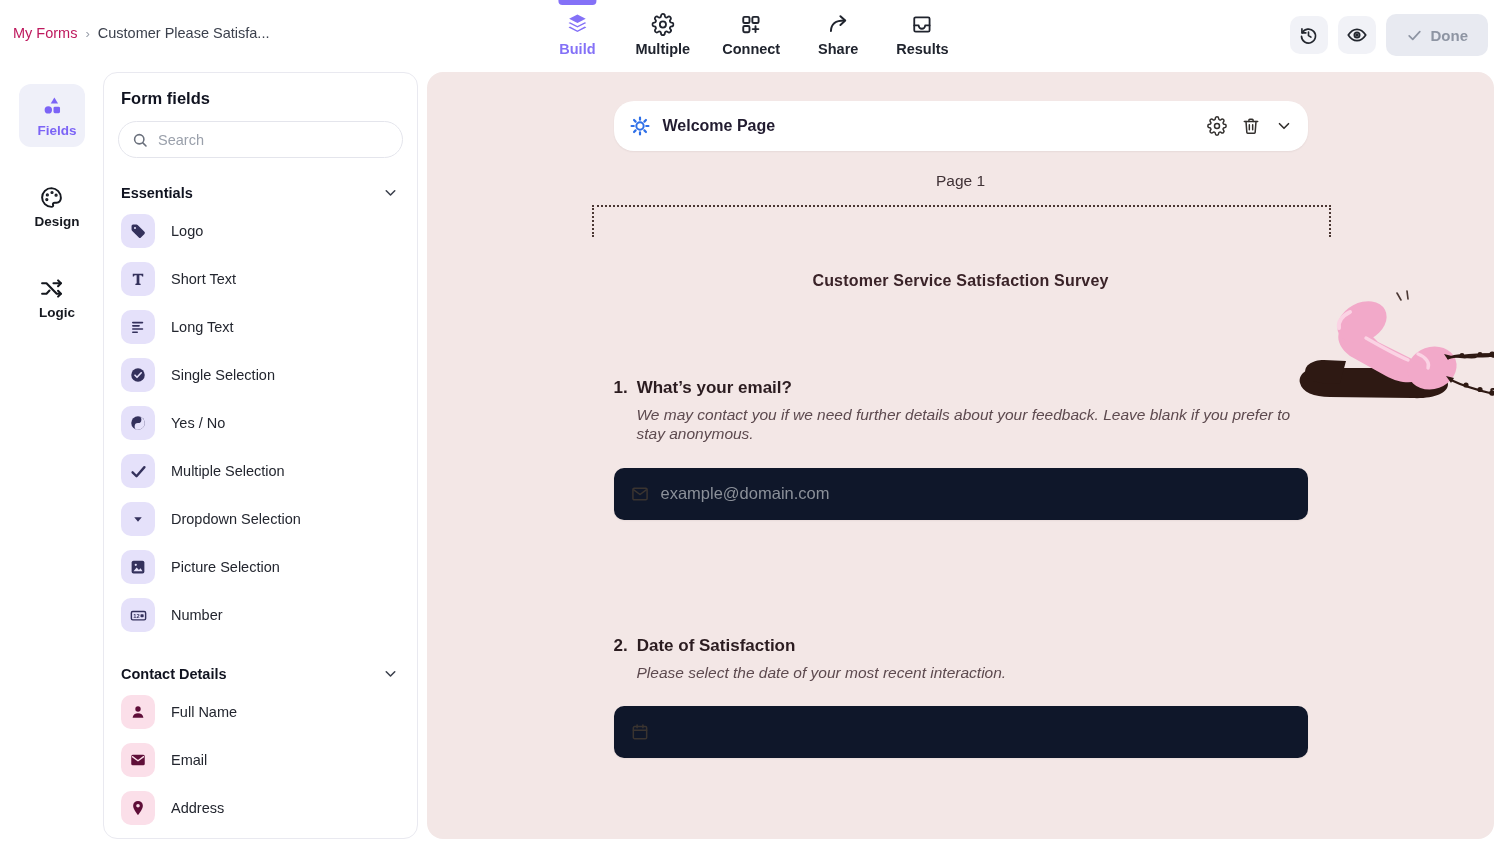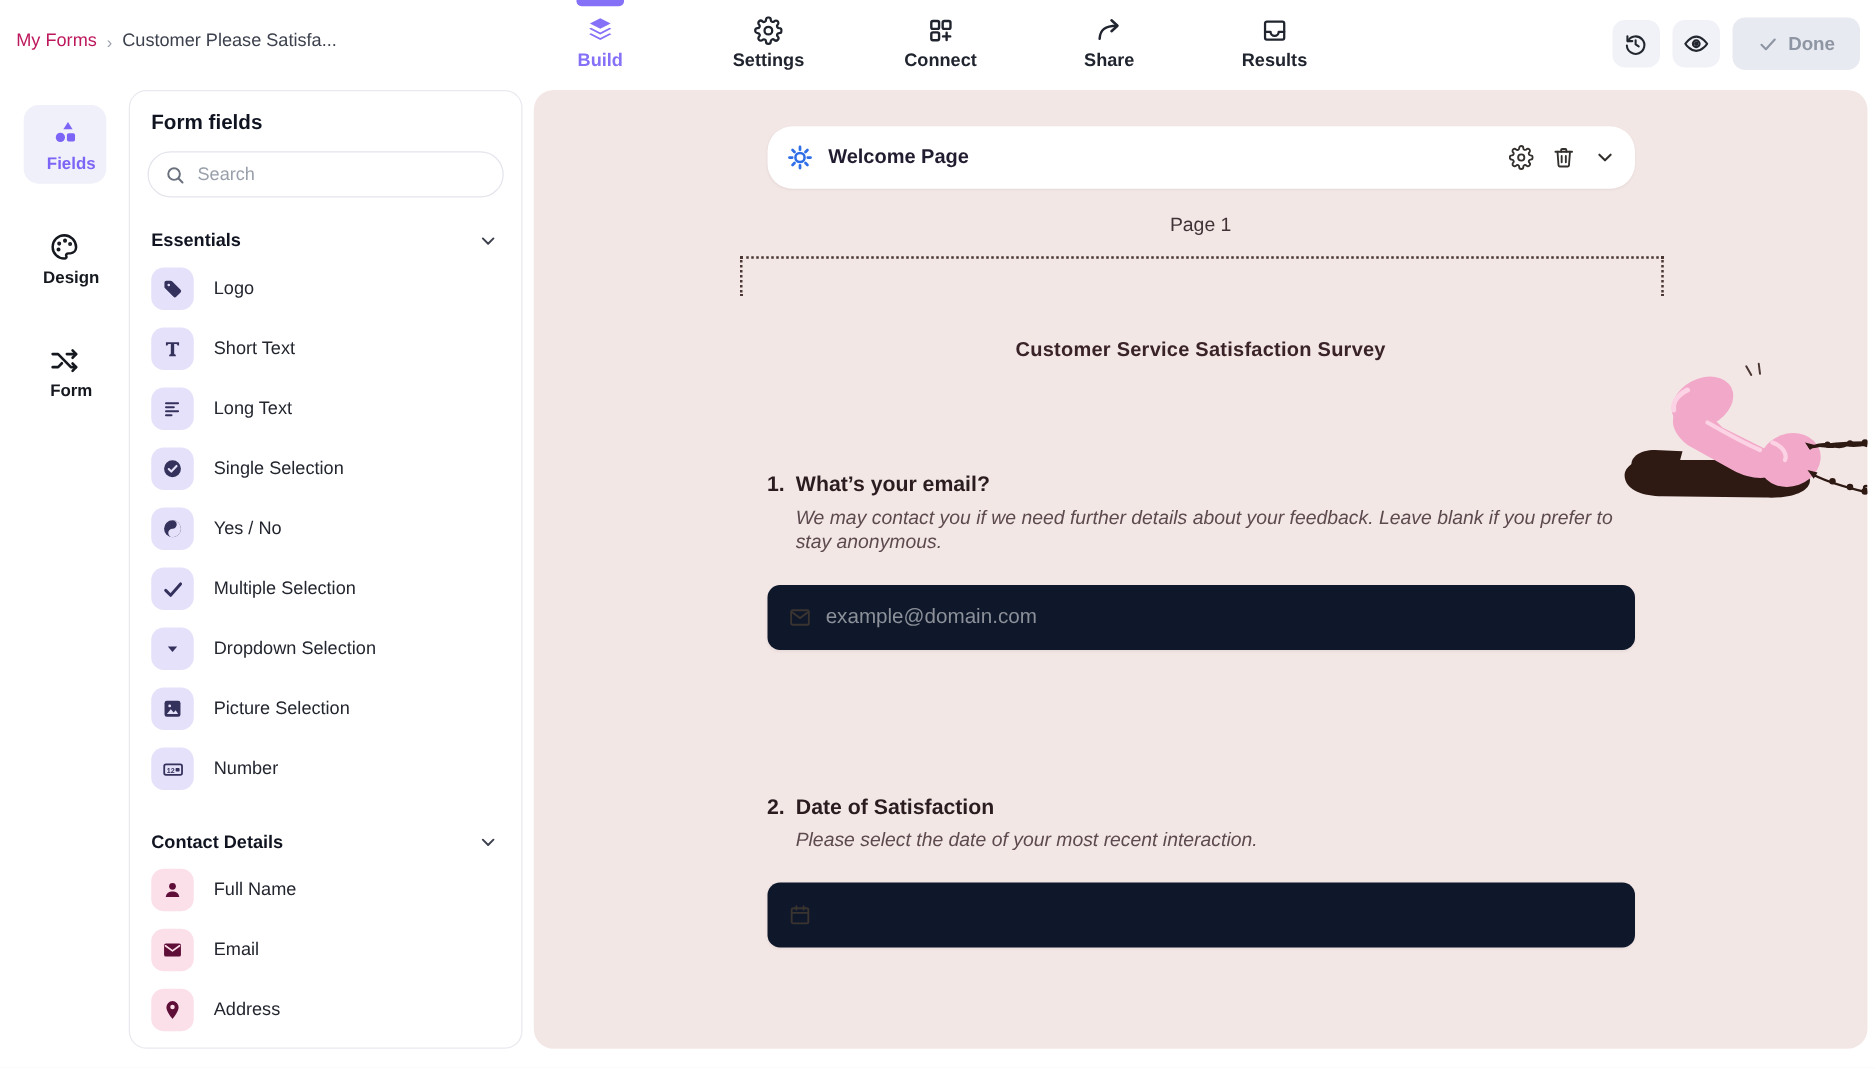--- a/index.html
+++ b/index.html
@@ -6,21 +6,21 @@
   html,body { width:1500px; height:854px; background:#ffffff; font-family:"Liberation Sans", sans-serif; overflow:hidden; }
   .app { width:1500px; height:854px; position:relative; background:#fff; }
 
   
   .topbar { height:66px; display:flex; align-items:center; position:relative; background:#fff; }
   .breadcrumb { position:absolute; left:13px; top:25px; font-size:14.5px; display:flex; gap:8px; align-items:center; }
   .crumb-root { color:#be185d; }
   .crumb-sep { color:#9aa0ab; font-size:13px; }
   .crumb-current { color:#3c414d; }
 
-  .nav { position:absolute; left:50%; transform:translateX(-50%); top:0; height:66px; display:flex; gap:80px; }
+  .nav { position:absolute; left:50%; transform:translateX(-50%); top:0; height:66px; display:flex; gap:32px; }
   .nav-tab { position:relative; display:flex; flex-direction:column; align-items:center; justify-content:flex-end; padding-bottom:9px; cursor:pointer; min-width:52px; }
   .nav-tab .nicon { height:26px; display:flex; align-items:center; color:#20242e; }
   .nav-tab .nlabel { font-size:14.5px; font-weight:bold; color:#20242e; margin-top:4px; }
   .nav-tab.active .nicon, .nav-tab.active .nlabel { color:#8471f7; }
   .tab-indicator { position:absolute; top:0; left:50%; transform:translateX(-50%); width:38px; height:5px; background:#8471f7; border-radius:0 0 4px 4px; }
 
   .top-actions { position:absolute; right:12px; top:14px; display:flex; gap:10px; align-items:center; }
   .icon-btn { width:38px; height:38px; border-radius:10px; background:#f1f2f7; display:flex; align-items:center; justify-content:center; color:#23272f; cursor:pointer; border:none; }
   .done-btn { height:42px; padding:0 20px; border-radius:10px; background:#e8eaf1; color:#8e95a3; font-size:15px; font-weight:bold; display:flex; gap:8px; align-items:center; border:none; }
 
@@ -96,21 +96,21 @@
         </span>
         <span class="nlabel">Build</span>
       </div>
       <div class="nav-tab">
         <span class="nicon">
           <svg width="23" height="23" viewBox="0 0 24 24" fill="none" stroke="currentColor" stroke-width="1.9" stroke-linecap="round" stroke-linejoin="round">
               <circle cx="12" cy="12" r="3.2"></circle>
               <path d="M19.4 15a1.7 1.7 0 00.34 1.87l.06.06a2 2 0 11-2.83 2.83l-.06-.06A1.7 1.7 0 0015 19.4a1.7 1.7 0 00-1 1.55V21a2 2 0 01-4 0v-.09A1.7 1.7 0 009 19.4a1.7 1.7 0 00-1.87.34l-.06.06a2 2 0 11-2.83-2.83l.06-.06A1.7 1.7 0 004.6 15a1.7 1.7 0 00-1.55-1H3a2 2 0 010-4h.09A1.7 1.7 0 004.6 9a1.7 1.7 0 00-.34-1.87l-.06-.06a2 2 0 112.83-2.83l.06.06A1.7 1.7 0 009 4.6a1.7 1.7 0 001-1.55V3a2 2 0 014 0v.09a1.7 1.7 0 001 1.51 1.7 1.7 0 001.87-.34l.06-.06a2 2 0 112.83 2.83l-.06.06A1.7 1.7 0 0019.4 9c.2.5.74.9 1.51 1H21a2 2 0 010 4h-.09a1.7 1.7 0 00-1.51 1z"></path>
             </svg>
         </span>
-        <span class="nlabel">Settings</span>
+        <span class="nlabel">Multiple</span>
       </div>
       <div class="nav-tab">
         <span class="nicon">
           <svg width="23" height="23" viewBox="0 0 24 24" fill="none" stroke="currentColor" stroke-width="2" stroke-linecap="round" stroke-linejoin="round">
               <rect x="4" y="4" width="6.5" height="6.5" rx="1.4"></rect>
               <rect x="13.5" y="4" width="6.5" height="6.5" rx="1.4"></rect>
               <rect x="4" y="13.5" width="6.5" height="6.5" rx="1.4"></rect>
               <path d="M16.8 13.8v6M13.8 16.8h6"></path>
             </svg>
         </span>
@@ -193,21 +193,21 @@
       </div>
       <div class="rail-item">
         <span class="ricon">
           <svg width="25" height="25" viewBox="0 0 24 24" fill="none" stroke="currentColor" stroke-width="2" stroke-linecap="round" stroke-linejoin="round">
               <path d="M3 7h4.2L17 17h4"></path>
               <path d="M3 17h4.2l2.9-3"></path>
               <path d="M13.9 7H21"></path>
               <path d="M18.3 4.2L21 7l-2.7 2.8M18.3 14.2L21 17l-2.7 2.8"></path>
             </svg>
         </span>
-        <span class="rlabel">Form</span>
+        <span class="rlabel">Logic</span>
       </div>
     </div>
 
     <aside class="panel">
       <div class="panel-title">Form fields</div>
 
       <div class="searchbox">
         <span style="display:flex">
           <svg width="18" height="18" viewBox="0 0 24 24" fill="none" stroke="currentColor" stroke-width="2.1" stroke-linecap="round">
               <circle cx="11" cy="11" r="6.2"></circle>

